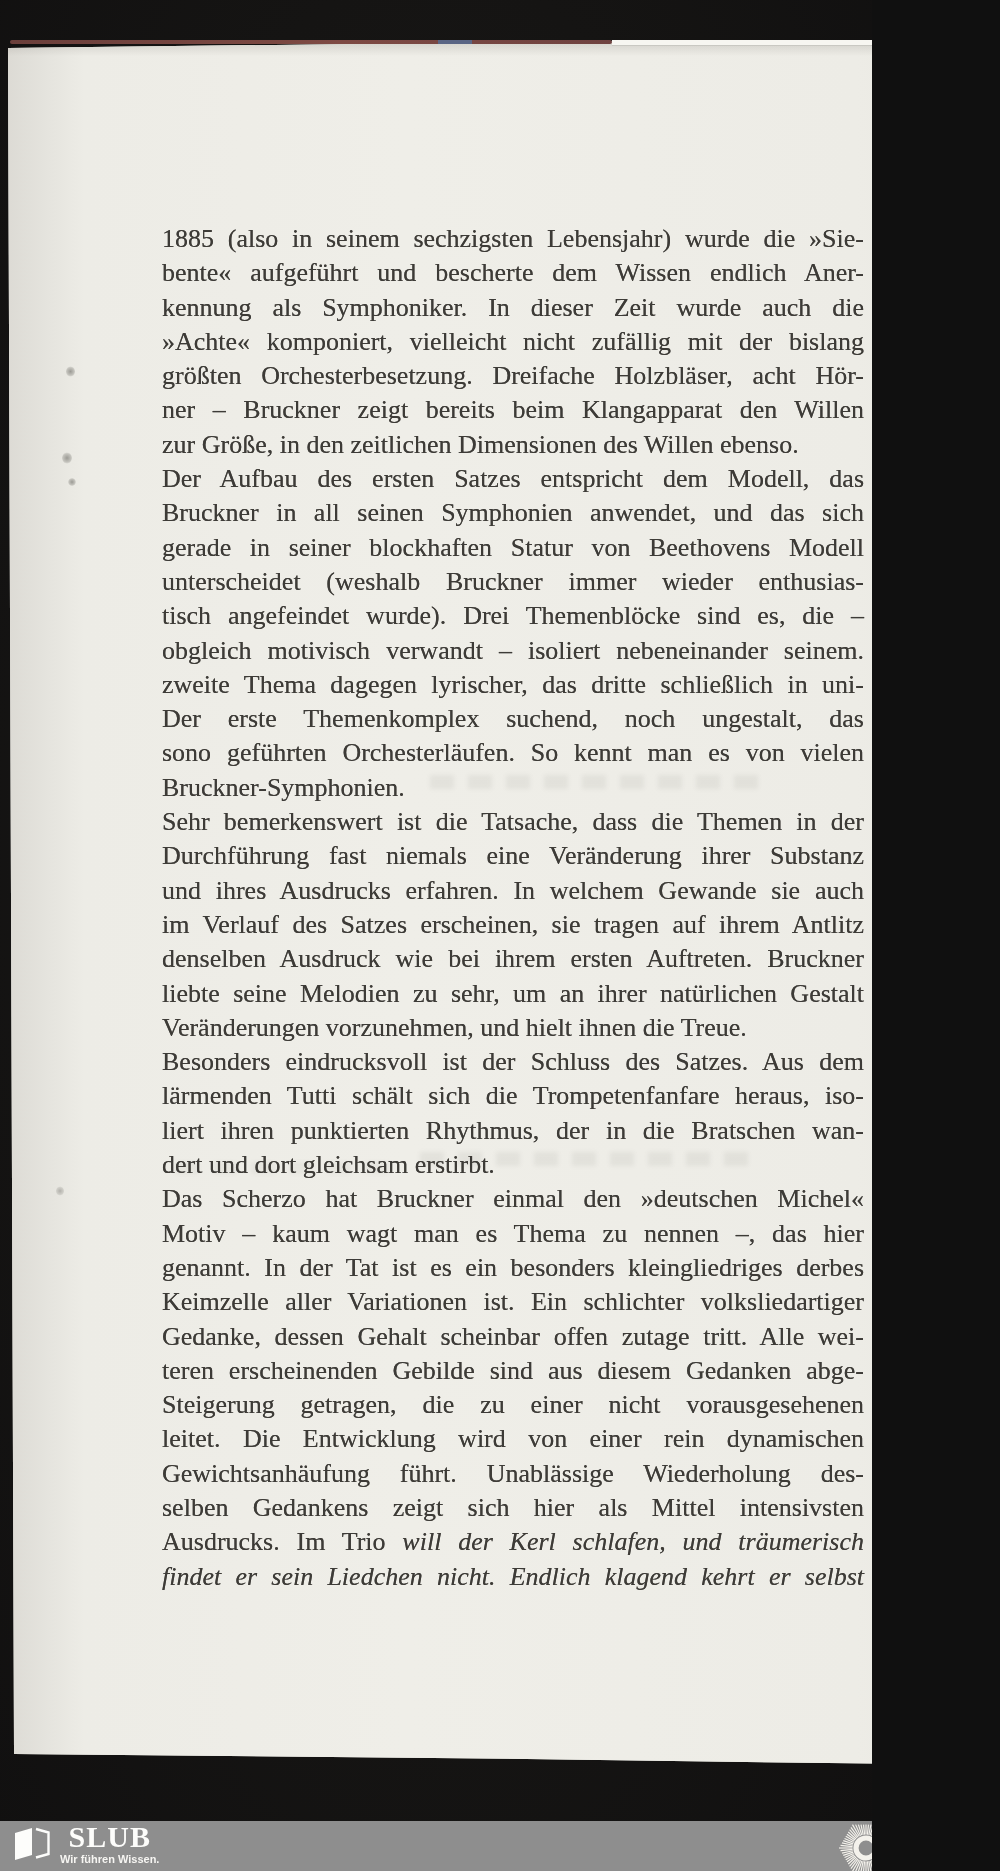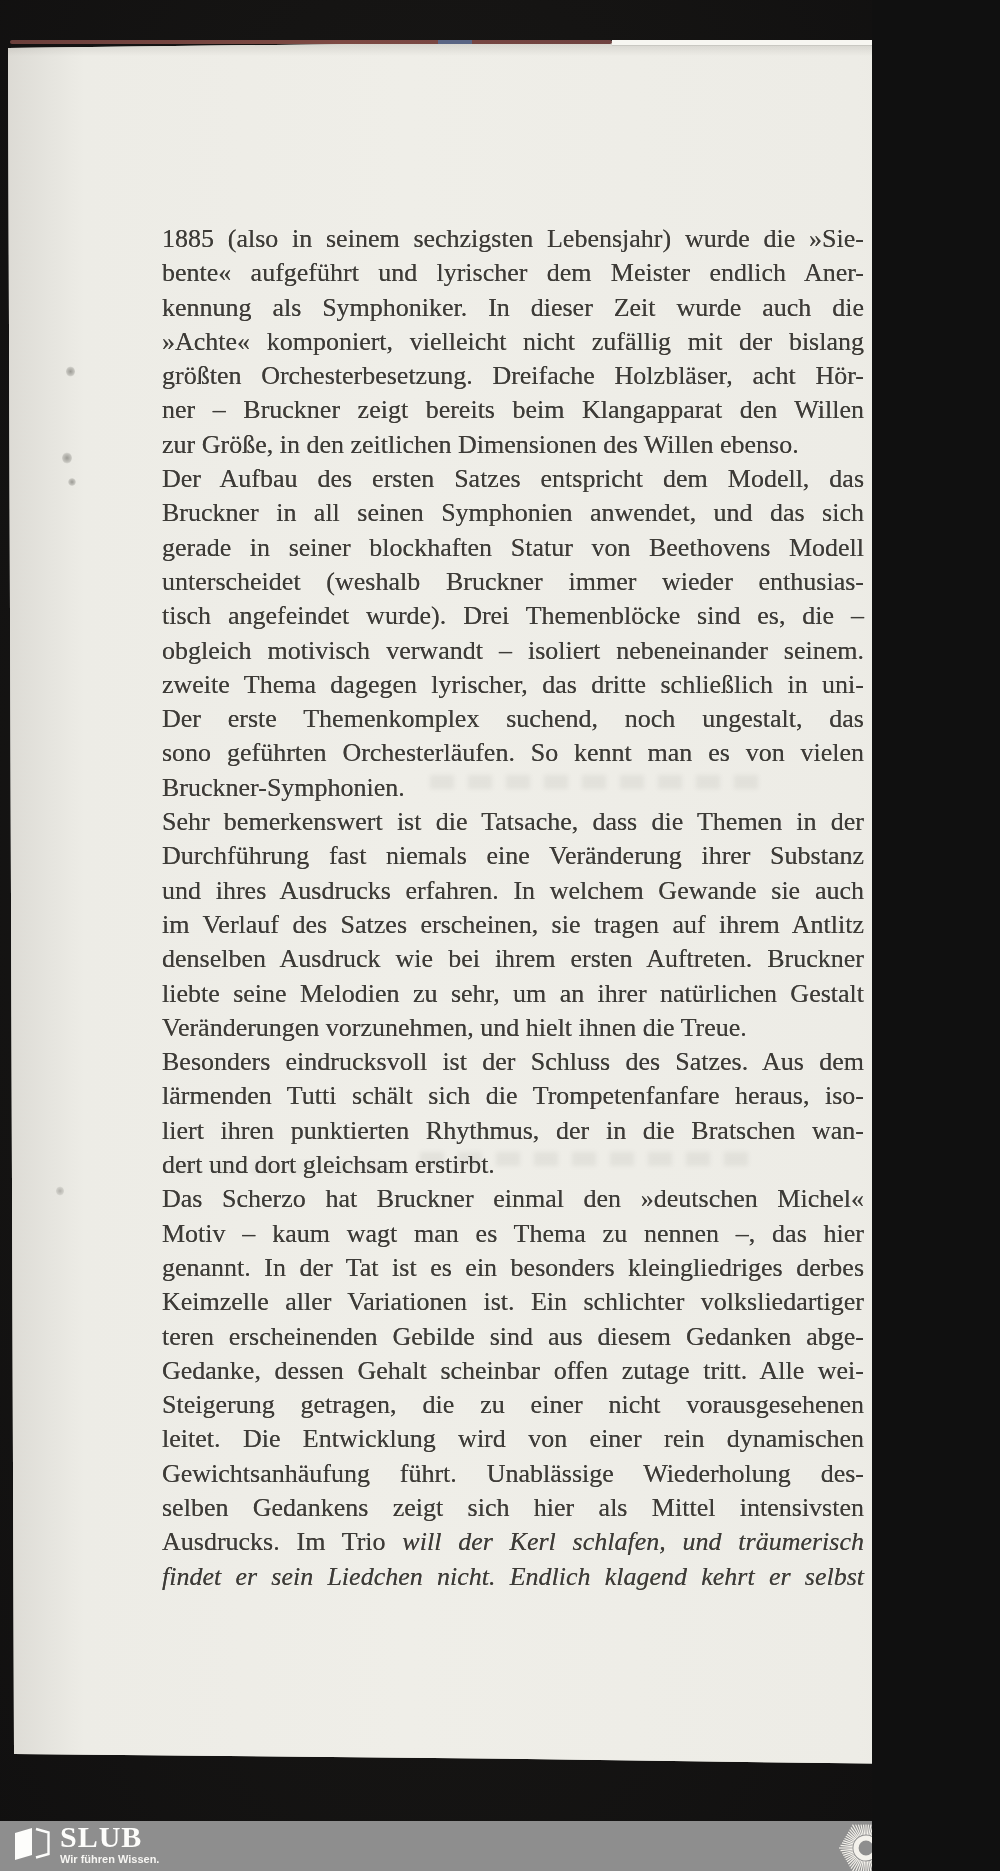--- a/index.html
+++ b/index.html
@@ -34,21 +34,21 @@
   
   .ghost{position:absolute;filter:blur(2px);opacity:0.5;
         background:repeating-linear-gradient(90deg,rgba(112,110,102,0.18) 0 24px,rgba(112,110,102,0) 24px 38px);}
   .speck{position:absolute;border-radius:50%;background:radial-gradient(circle,#9b9a94 0%,#c6c5bf 55%,rgba(198,197,191,0) 75%);}
   
   #footer{position:absolute;left:0;right:0;top:1821px;height:50px;background:#8e8e8e;z-index:5;}
   #slub{position:absolute;left:12px;top:2px;display:flex;align-items:flex-start;}
   #slub svg{margin-top:3px;}
   #slub-texts{margin-left:10px;}
   #slub-name{font-family:"Liberation Serif","DejaVu Serif",serif;font-weight:700;
-        font-size:30px;line-height:28px;color:#fdfdfb;letter-spacing:1px;}
+        font-size:30px;line-height:28px;color:#fdfdfb;letter-spacing:1px;text-align:center;}
   #slub-tag{font-family:"Liberation Sans","DejaVu Sans",sans-serif;font-weight:700;
         font-size:11px;color:#f6f5f2;margin-top:2px;}
   #phil{position:absolute;left:836px;top:-2px;display:flex;align-items:center;}
   #starburst line{stroke:#f4f2ec;stroke-width:1.15;}
   #starburst circle{fill:none;stroke:#f4f2ec;stroke-width:5.2;}
   #phil-texts{margin-left:6px;font-family:Liberation Sans, sans-serif;
         font-size:14.5px;line-height:17px;color:#f7f5f0;margin-top:8px;}
 </style>
 </head>
 <body>
@@ -61,21 +61,21 @@
     <div class="speck" style="left:56px;top:412px;width:10px;height:12px;"></div>
     <div class="speck" style="left:62px;top:438px;width:8px;height:8px;"></div>
     <div class="speck" style="left:50px;top:1146px;width:8px;height:10px;opacity:.7;"></div>
 
     <div class="ghost" style="left:424px;top:735px;width:330px;height:14px;"></div>
     <div class="ghost" style="left:414px;top:1112px;width:330px;height:14px;"></div>
     <div class="ghost" style="left:169px;top:1122px;width:220px;height:12px;opacity:.35;"></div>
 
     <div id="text-block">
         <div class="line"><span>1885 (also in seinem sechzigsten Lebensjahr) wurde die »Sie-</span></div>
-        <div class="line"><span>bente« aufgeführt und lyrischer dem Meister endlich Aner-</span></div>
+        <div class="line"><span>bente« aufgeführt und bescherte dem Wissen endlich Aner-</span></div>
         <div class="line"><span>kennung als Symphoniker. In dieser Zeit wurde auch die</span></div>
         <div class="line"><span>»Achte« komponiert, vielleicht nicht zufällig mit der bislang</span></div>
         <div class="line"><span>größten Orchesterbesetzung. Dreifache Holzbläser, acht Hör-</span></div>
         <div class="line"><span>ner – Bruckner zeigt bereits beim Klangapparat den Willen</span></div>
         <div class="line end"><span>zur Größe, in den zeitlichen Dimensionen des Willen ebenso.</span></div>
         <div class="line"><span>Der Aufbau des ersten Satzes entspricht dem Modell, das</span></div>
         <div class="line"><span>Bruckner in all seinen Symphonien anwendet, und das sich</span></div>
         <div class="line"><span>gerade in seiner blockhaften Statur von Beethovens Modell</span></div>
         <div class="line"><span>unterscheidet (weshalb Bruckner immer wieder enthusias-</span></div>
         <div class="line"><span>tisch angefeindet wurde). Drei Themenblöcke sind es, die –</span></div>
@@ -92,22 +92,22 @@
         <div class="line"><span>liebte seine Melodien zu sehr, um an ihrer natürlichen Gestalt</span></div>
         <div class="line end"><span>Veränderungen vorzunehmen, und hielt ihnen die Treue.</span></div>
         <div class="line"><span>Besonders eindrucksvoll ist der Schluss des Satzes. Aus dem</span></div>
         <div class="line"><span>lärmenden Tutti schält sich die Trompetenfanfare heraus, iso-</span></div>
         <div class="line"><span>liert ihren punktierten Rhythmus, der in die Bratschen wan-</span></div>
         <div class="line end"><span>dert und dort gleichsam erstirbt.</span></div>
         <div class="line"><span>Das Scherzo hat Bruckner einmal den »deutschen Michel«</span></div>
         <div class="line"><span>Motiv – kaum wagt man es Thema zu nennen –, das hier</span></div>
         <div class="line"><span>genannt. In der Tat ist es ein besonders kleingliedriges derbes</span></div>
         <div class="line"><span>Keimzelle aller Variationen ist. Ein schlichter volksliedartiger</span></div>
+        <div class="line"><span>Gedanke, dessen Gehalt scheinbar offen zutage tritt. Alle wei-</span></div>
         <div class="line"><span>teren erscheinenden Gebilde sind aus diesem Gedanken abge-</span></div>
-        <div class="line"><span>Gedanke, dessen Gehalt scheinbar offen zutage tritt. Alle wei-</span></div>
         <div class="line"><span>Steigerung getragen, die zu einer nicht vorausgesehenen</span></div>
         <div class="line"><span>leitet. Die Entwicklung wird von einer rein dynamischen</span></div>
         <div class="line"><span>Gewichtsanhäufung führt. Unablässige Wiederholung des-</span></div>
         <div class="line"><span>selben Gedankens zeigt sich hier als Mittel intensivsten</span></div>
         <div class="line"><span>Ausdrucks. Im Trio </span><span class="it">will der Kerl schlafen, und träumerisch</span></div>
         <div class="line"><span class="it">findet er sein Liedchen nicht. Endlich klagend kehrt er selbst</span></div>
       </div>
   </div>
 
   <div class="edge" id="edge-red"></div>

